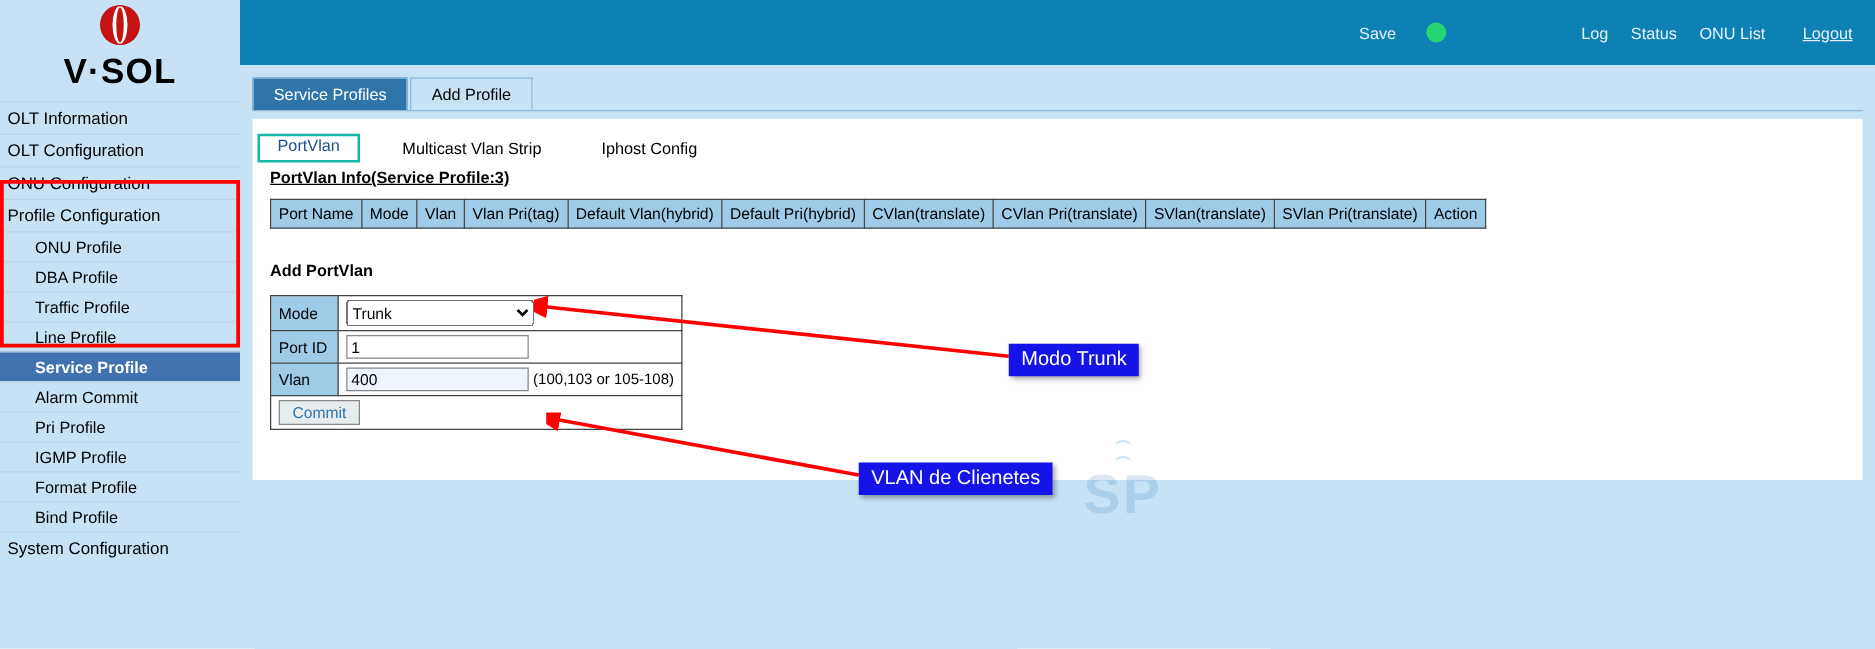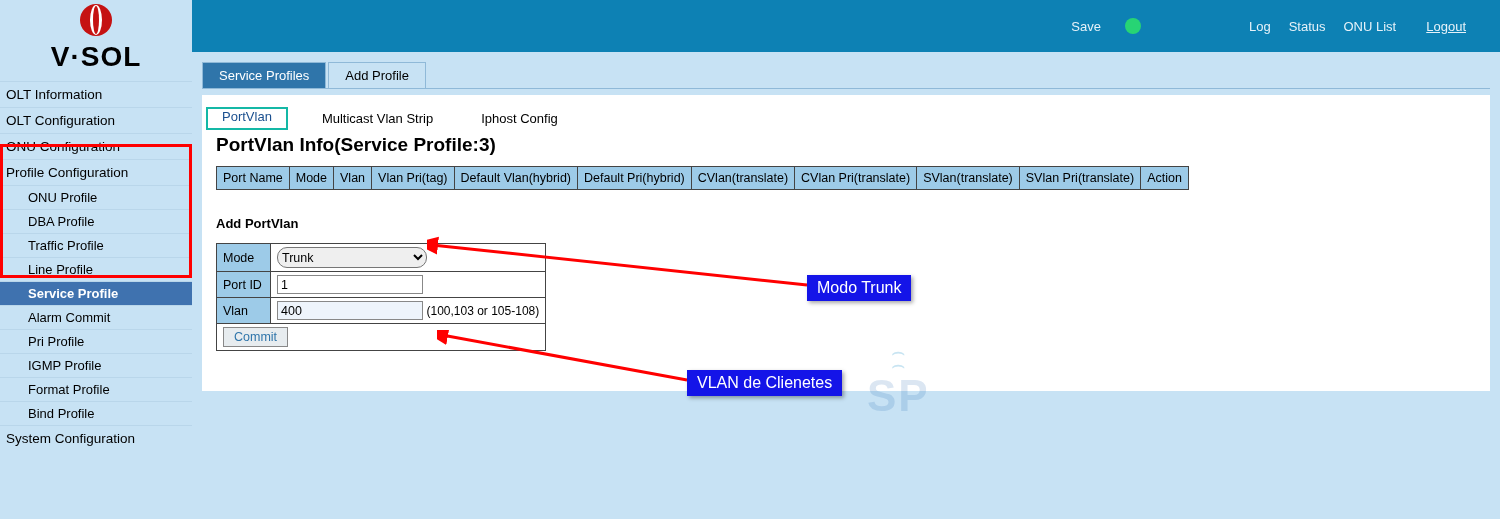--- a/index.html
+++ b/index.html
@@ -9,44 +9,44 @@
   .sidebar { width: 192px; flex: none; background: #c7e2f4; }
   .logo-area { text-align: center; padding: 2px 0 8px; background: #c7e2f4; }
   .logo-circle { display:inline-block; }
   .logo-text { font-size: 28px; letter-spacing: 1px; font-weight: 700; font-family: "Trebuchet MS", Arial, sans-serif; }
   .nav-group-title { padding: 5px 6px; background: #c7e2f4; border-top: 1px solid #b9d6ea; font-size: 13.5px; cursor: pointer; }
   .nav-sub { padding: 4px 6px 4px 28px; background: #c7e2f4; border-top: 1px solid #b9d6ea; font-size: 13px; cursor: pointer; }
   .nav-sub.active { background: #3f72af; color: #fff; font-weight: bold; }
   .box-red-side { position: absolute; left: 0; top: 144px; width: 192px; height: 134px; border: 3px solid red; pointer-events: none; }
   
   .main { flex: 1; position: relative; }
-  .topbar { height: 52px; background: #0d81b4; color: #e6f2f9; display: flex; align-items: center; justify-content: flex-end; padding-right: 34px; gap: 18px; font-size: 13px; }
+  .topbar { height: 52px; background: #0d81b4; color: #e6f2f9; display: flex; align-items: center; justify-content: flex-end; padding-right: 18px; gap: 18px; font-size: 13px; }
   .topbar a { color: #e6f2f9; text-decoration: none; cursor: pointer; }
   .save-link { margin-right: 6px; }
   .green-dot { width: 16px; height: 16px; border-radius: 50%; background: #27d474; display: inline-block; margin-right: 90px;}
   
   .content-wrap { background: #c7e2f4; padding: 10px 10px 40px 10px; min-height: 467px; }
   .tabs1 { display: flex; border-bottom: 1px solid #8fb9d8; }
   .tab1 { padding: 5px 16px; background: #c7e2f4; border: 1px solid #8fb9d8; border-bottom: none; margin-right: 2px; font-size: 13px; cursor: pointer; }
   .tab1.active { background: #2f75aa; color: #fff; }
   .tabs2 { display: flex; margin-top: 8px; gap: 20px; }
   .tab2 { padding: 4px 14px; font-size: 13px; cursor: pointer; }
   .tab2.active { color: #1a4f8f; }
   .portvlan-redbox { position: relative; display: inline-block; border: 2px solid #14b8a6; }
   .page-body { background: #fff; margin-top: 6px; padding: 4px 0 40px 4px; position: relative; }
-  .section-title { font-weight: bold; font-size: 19px; margin: 4px 0 10px 0; }
+  .section-title { font-weight: bold; font-size: 13px; margin: 4px 0 10px 0; text-decoration: underline; }
   table.info { border-collapse: collapse; margin-bottom: 26px; }
   table.info td { border: 1px solid #444; background: #9dcbe8; padding: 4px 6px; font-size: 12.5px; }
   .section-title2 { font-weight: bold; font-size: 13px; margin: 0 0 12px 0; }
   table.form { border-collapse: collapse; }
   table.form td { border: 1px solid #444; padding: 3px 6px; font-size: 12.5px; }
   table.form td.lbl { background: #9dcbe8; width: 54px; }
   table.form td.val { background: #fff; }
   select, input[type=text] { font-family: inherit; font-size: 12.5px; }
-  .sel { width: 150px; height: 21px; border-radius: 10px; }
+  .sel { width: 150px; height: 21px; }
   .txt { width: 146px; height: 19px; border: 1px solid #888; padding: 1px 3px; }
   .hint { font-size: 12px; color: #000;}
   .commit-row td { background: #fff; padding: 2px;}
   .btn-commit { background: #e7ecef; border: 1px solid #888; color: #2f75aa; padding: 2px 10px; font-size: 12.5px; cursor: pointer; }
   
   .anno-label { position: absolute; background: #1414e8; color: #fff; font-size: 16px; padding: 4px 10px; white-space: nowrap; box-shadow: 2px 2px 4px rgba(0,0,0,.35);}
   .watermark { position: absolute; left: 665px; top: 250px; pointer-events:none;}
   .watermark .wifi { color:#87c5e3; font-size:22px;}
   .watermark .sp { color:#1b62b0; font-size:44px; font-weight:800; letter-spacing:2px; opacity:.35;}
   svg.arrow { position: absolute; pointer-events: none; }

